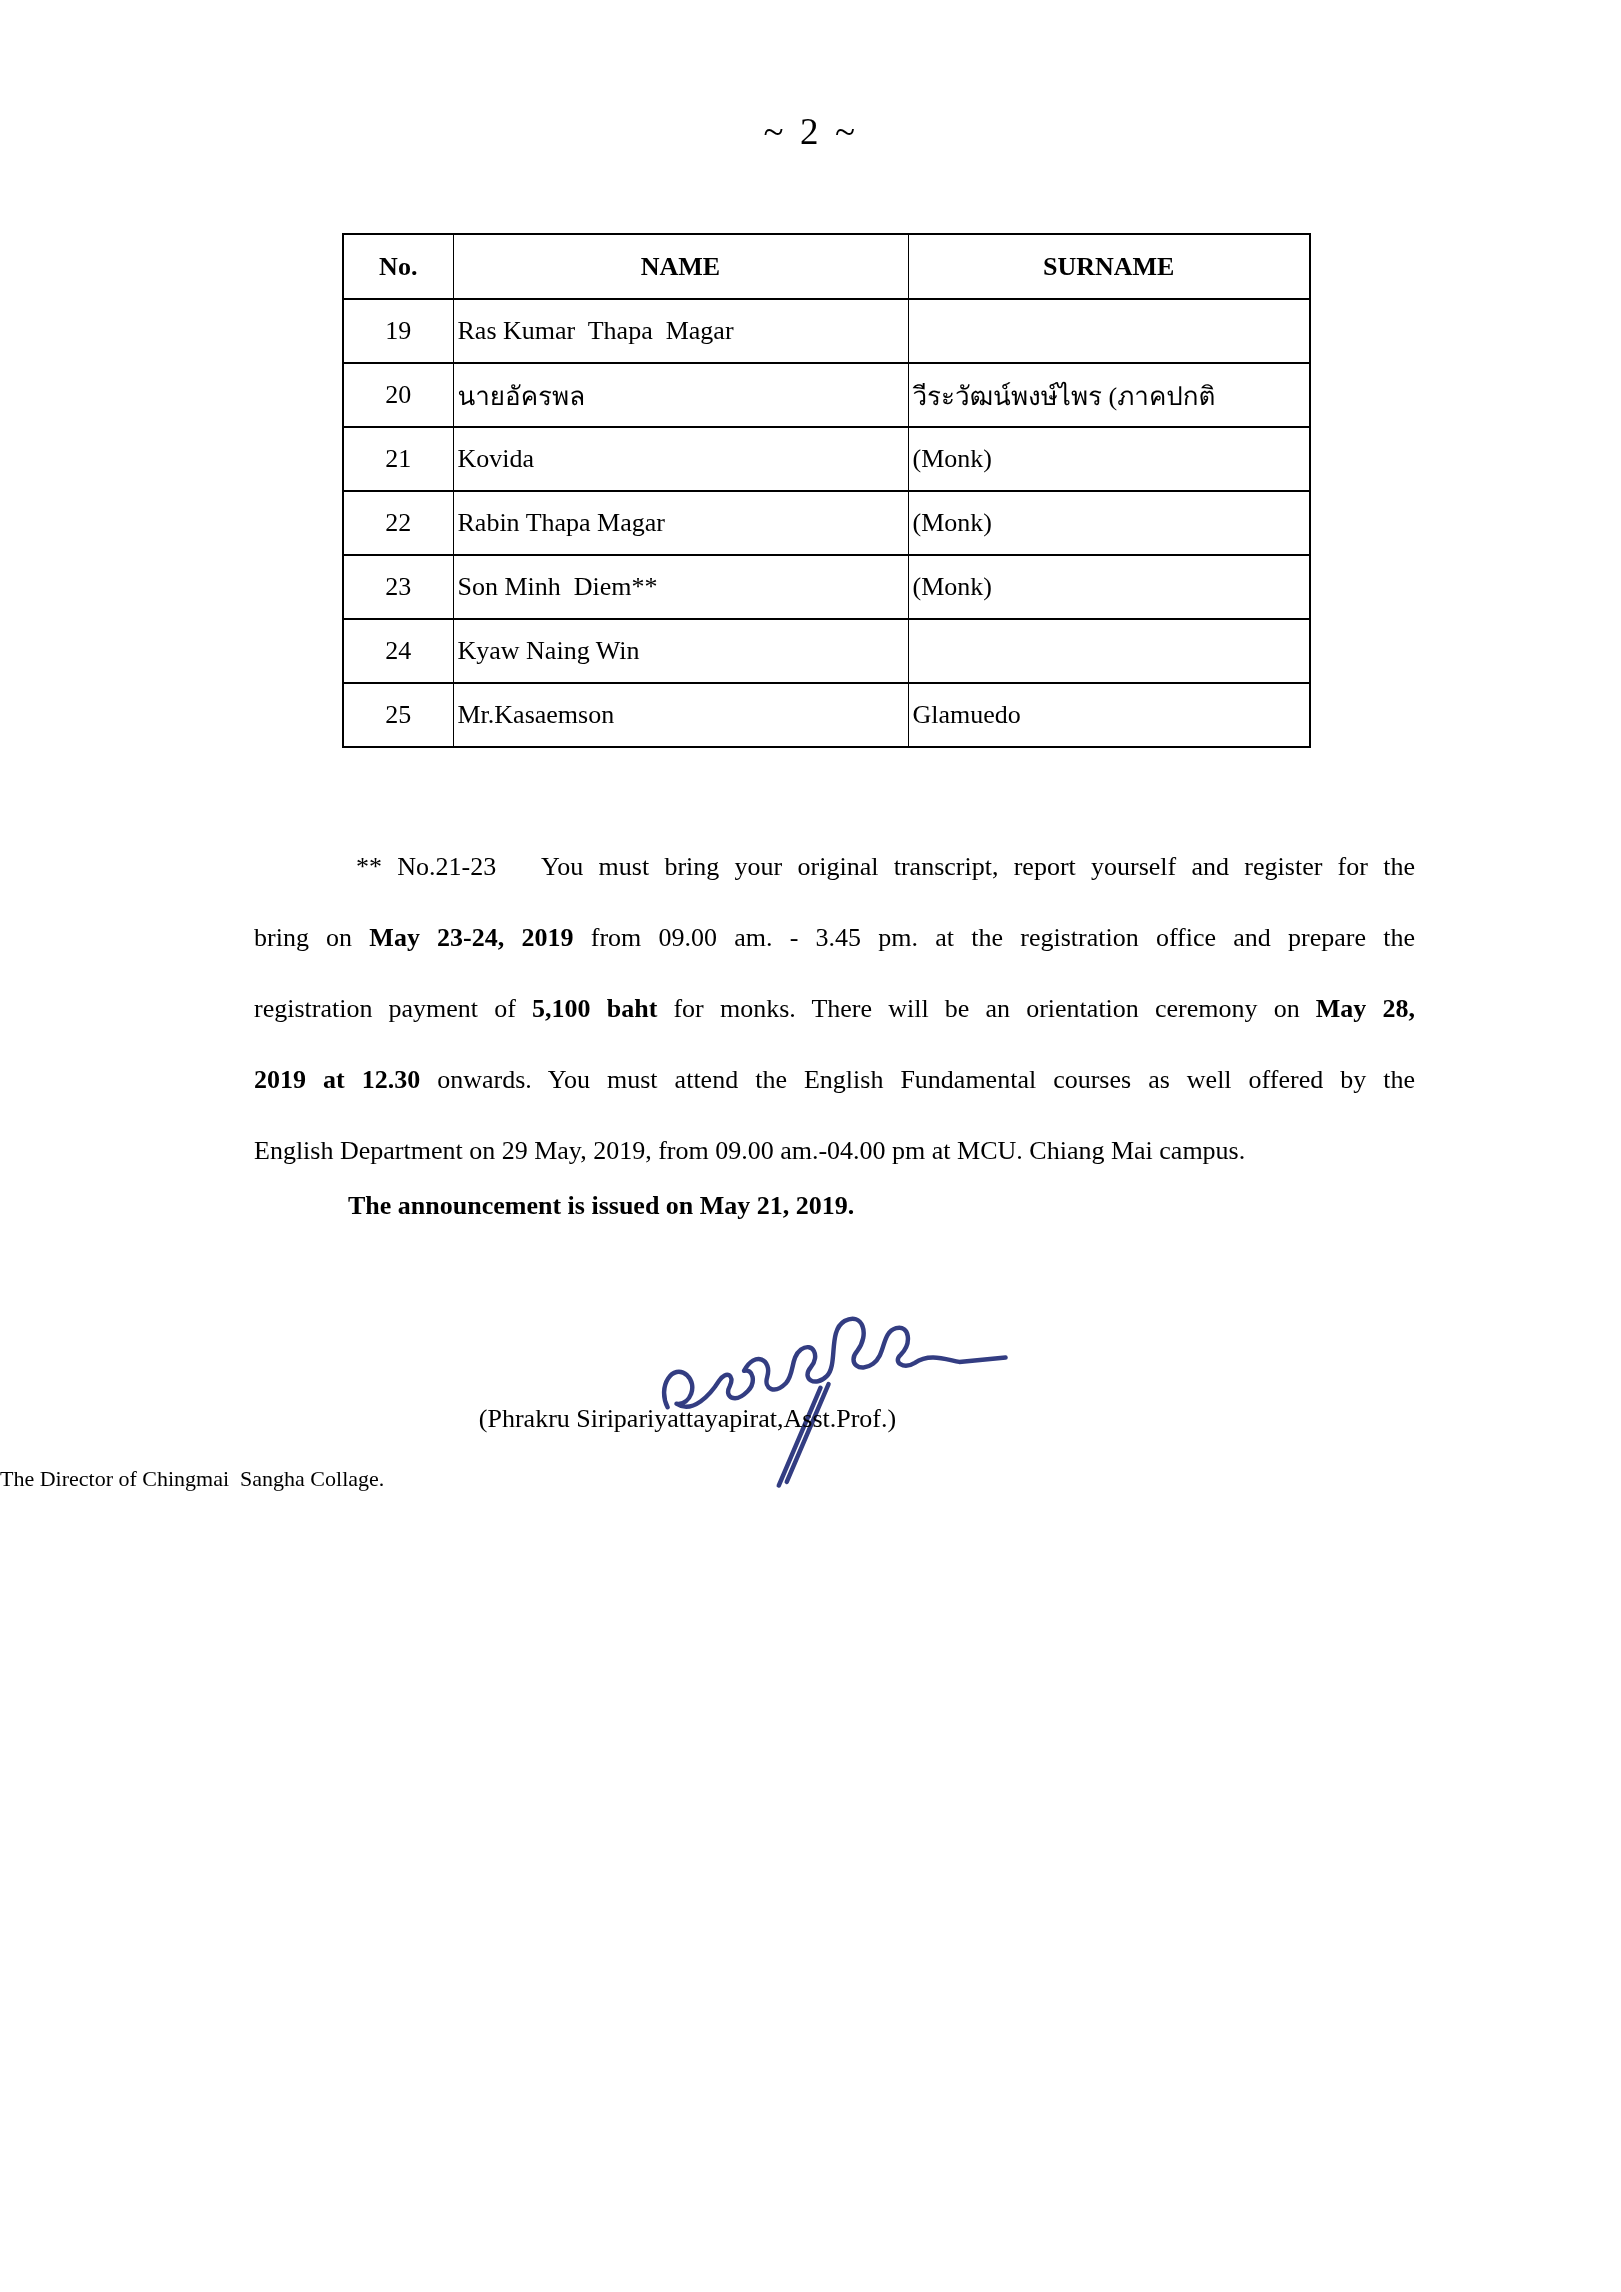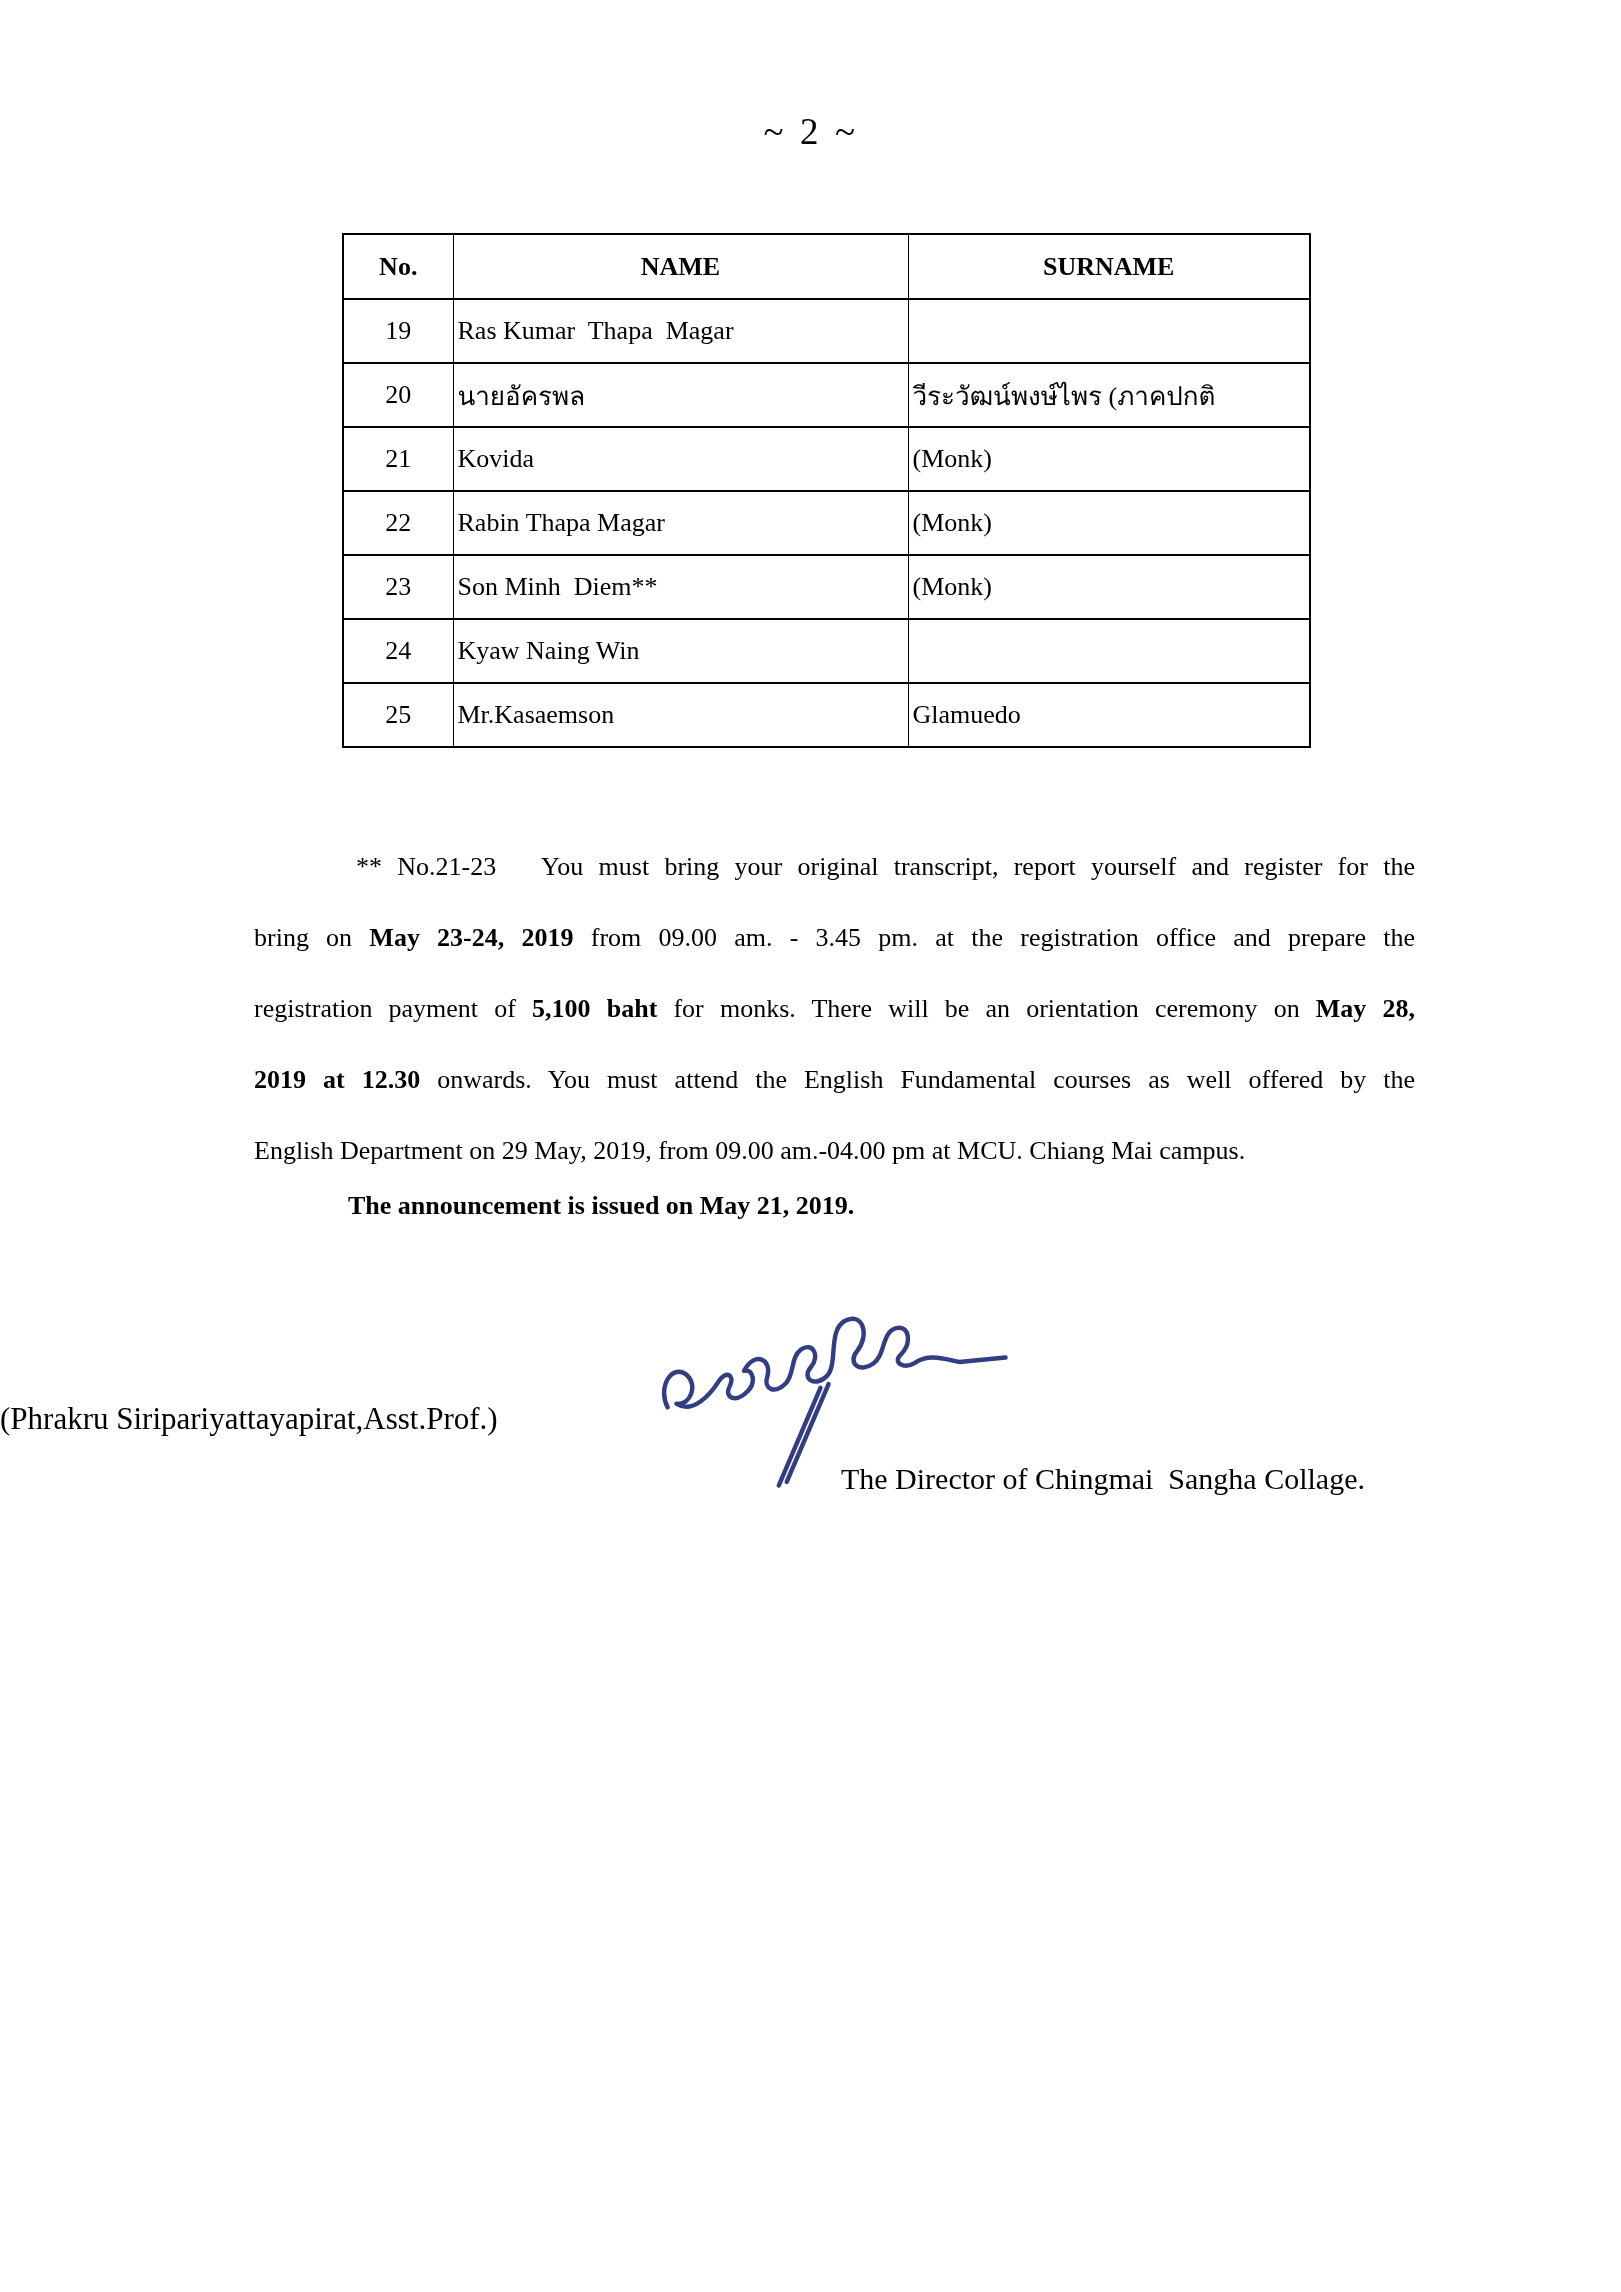--- a/index.html
+++ b/index.html
@@ -63,25 +63,25 @@
   .english-note .eline{height:71px;line-height:71px;white-space:normal;}
   
   .announcement{
     position:absolute;left:348px;top:1191px;
     font-size:26px;font-weight:bold;line-height:30px;
   }
   
   .signature-wrap{position:absolute;left:646px;top:1281px;width:374px;height:209px;}
   .sig-name{
     position:absolute;top:1404px;left:0;width:1375px;
-    text-align:left;font-size:31px;line-height:30px;white-space:pre-wrap;
+    text-align:center;font-size:26px;line-height:30px;white-space:pre-wrap;
   }
   .sig-title{
     position:absolute;top:1464px;left:0;width:1365px;
-    text-align:right;font-size:30px;line-height:30px;white-space:pre-wrap;
+    text-align:left;font-size:22px;line-height:30px;white-space:pre-wrap;
   }
 </style>
 </head>
 <body>
 
 <div class="page">
 
   <div class="page-number">~ 2 ~</div>
 
   <table class="roster">

